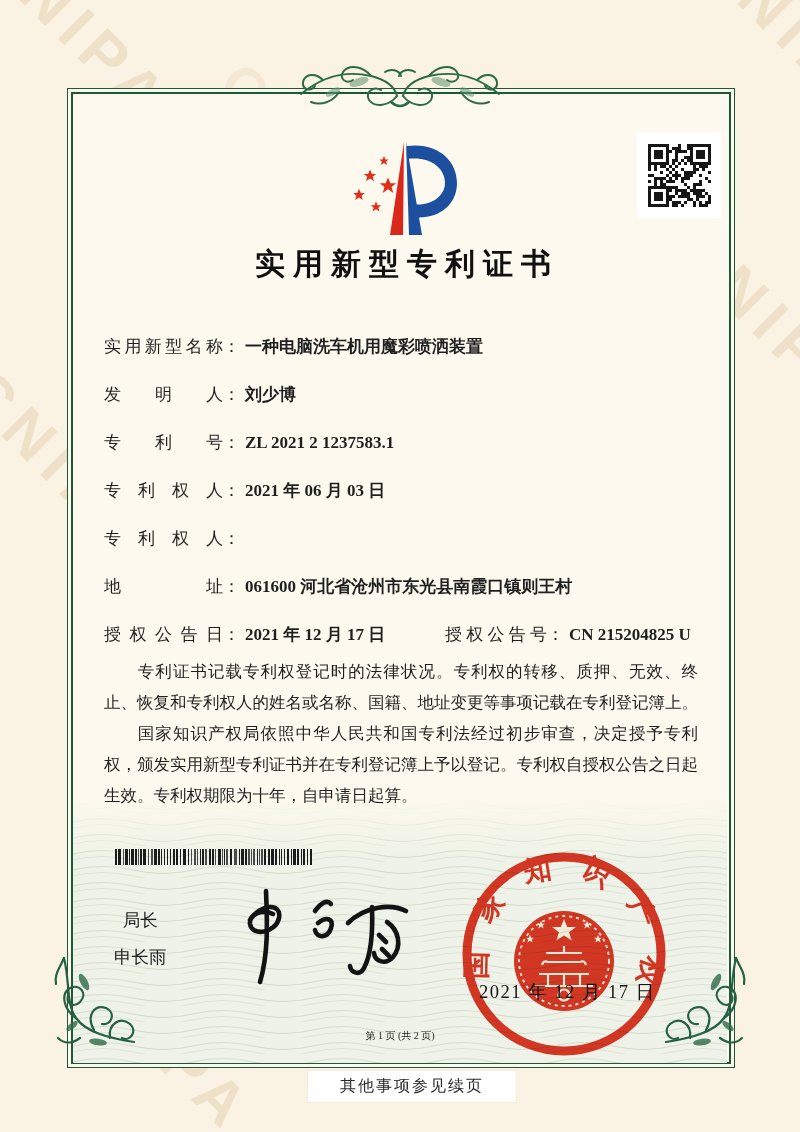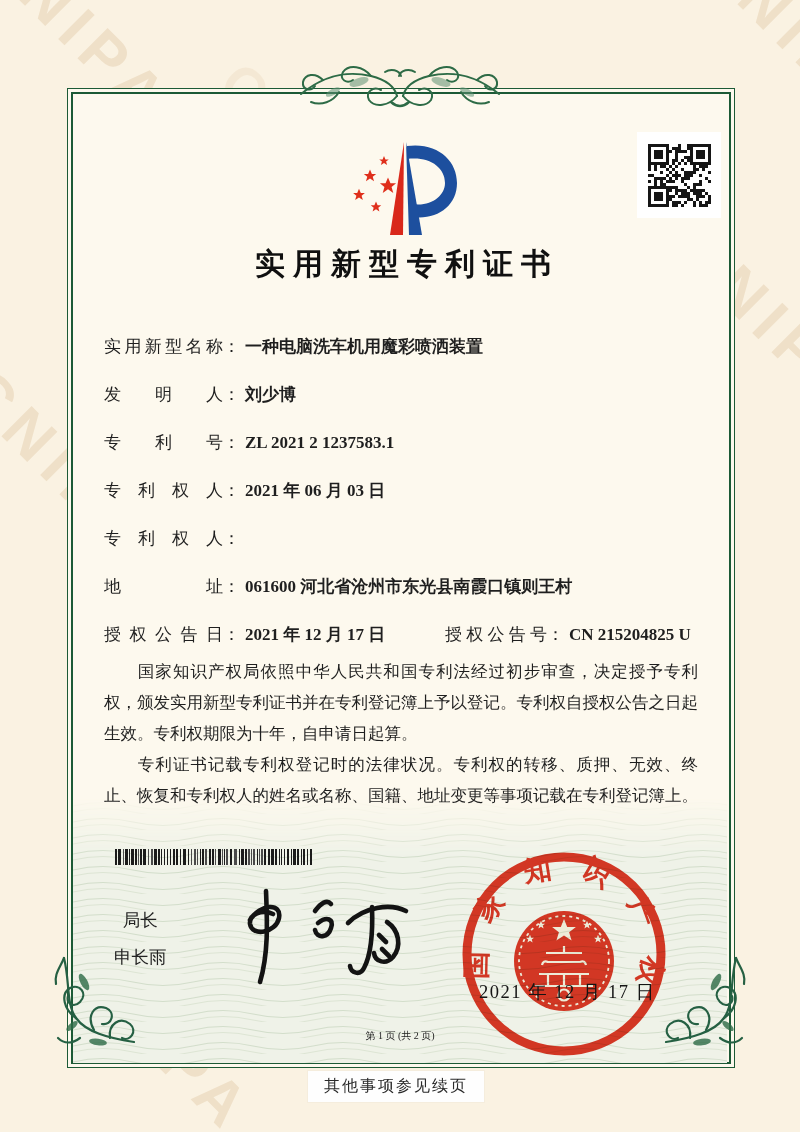--- a/index.html
+++ b/index.html
@@ -60,21 +60,21 @@
     font-family:Liberation Sans, sans-serif;font-size:17.5px;color:#222;text-align:center;}
   .signer div{margin-bottom:13px;}
   .signature{position:absolute;left:222px;top:878px;z-index:6;}
   
   .seal{position:absolute;left:453px;top:843px;z-index:5;mix-blend-mode:multiply;opacity:.95;}
   .seal-date{position:absolute;left:479px;top:979px;z-index:6;font-size:18.5px;letter-spacing:1.5px;color:#141414;}
   
   .page-no{position:absolute;left:0;top:1029px;width:100%;text-align:center;z-index:5;font-size:10px;}
   .cont-note{
     position:absolute;left:308px;top:1071px;z-index:5;background:#fefefe;
-    padding:5px 16px;font-size:16px;letter-spacing:2px;color:#2a2a2a;
+    padding:5px 32px;font-size:16px;letter-spacing:2px;color:#2a2a2a;
     box-shadow:0 0 0 1px rgba(0,0,0,0.02);
   }
 </style>
 </head>
 <body>
 
 <div class="page">
 
   <span class="wm edge" style="left:-42px;top:-8px">CNIPA</span>
   <span class="wm edge" style="left:676px;top:-4px">CNIPA</span>
@@ -661,22 +661,22 @@
       <span class="flabel">授权公告日</span>
         <span>：</span>
       <span class="fvalue v-grantdate">2021 年 12 月 17 日</span>
       <span class="flabel2">授权公告号</span>
         <span>：</span>
       <span class="fvalue">CN 215204825 U</span>
     </div>
   </div>
 
   <div class="body-text">
+    <p>专利证书记载专利权登记时的法律状况。专利权的转移、质押、无效、终止、恢复和专利权人的姓名或名称、国籍、地址变更等事项记载在专利登记簿上。</p>
     <p>国家知识产权局依照中华人民共和国专利法经过初步审查，决定授予专利权，颁发实用新型专利证书并在专利登记簿上予以登记。专利权自授权公告之日起生效。专利权期限为十年，自申请日起算。</p>
-    <p>专利证书记载专利权登记时的法律状况。专利权的转移、质押、无效、终止、恢复和专利权人的姓名或名称、国籍、地址变更等事项记载在专利登记簿上。</p>
   </div>
 
   <div class="barcode" id="barcode"><i style="width: 2px; margin-right: 1px;"></i><i style="width: 3px; margin-right: 2px;"></i><i style="width: 1px; margin-right: 1px; background: rgb(74, 74, 74);"></i><i style="width: 3px; margin-right: 1px;"></i><i style="width: 1px; margin-right: 1px;"></i><i style="width: 3px; margin-right: 1px;"></i><i style="width: 2px; margin-right: 1px;"></i><i style="width: 1px; margin-right: 1px; background: rgb(74, 74, 74);"></i><i style="width: 2px; margin-right: 1px;"></i><i style="width: 3px; margin-right: 2px;"></i><i style="width: 1px; margin-right: 2px; background: rgb(74, 74, 74);"></i><i style="width: 2px; margin-right: 1px; background: rgb(74, 74, 74);"></i><i style="width: 3px; margin-right: 1px;"></i><i style="width: 2px; margin-right: 1px;"></i><i style="width: 1px; margin-right: 2px;"></i><i style="width: 1px; margin-right: 2px;"></i><i style="width: 1px; margin-right: 2px;"></i><i style="width: 1px; margin-right: 2px;"></i><i style="width: 2px; margin-right: 1px;"></i><i style="width: 2px; margin-right: 2px;"></i><i style="width: 1px; margin-right: 2px;"></i><i style="width: 3px; margin-right: 2px;"></i><i style="width: 1px; margin-right: 2px;"></i><i style="width: 1px; margin-right: 2px; background: rgb(74, 74, 74);"></i><i style="width: 2px; margin-right: 1px; background: rgb(74, 74, 74);"></i><i style="width: 1px; margin-right: 2px; background: rgb(74, 74, 74);"></i><i style="width: 1px; margin-right: 1px;"></i><i style="width: 2px; margin-right: 1px;"></i><i style="width: 2px; margin-right: 2px; background: rgb(74, 74, 74);"></i><i style="width: 2px; margin-right: 1px;"></i><i style="width: 2px; margin-right: 1px;"></i><i style="width: 1px; margin-right: 2px; background: rgb(74, 74, 74);"></i><i style="width: 3px; margin-right: 1px;"></i><i style="width: 1px; margin-right: 1px; background: rgb(74, 74, 74);"></i><i style="width: 1px; margin-right: 1px;"></i><i style="width: 2px; margin-right: 2px; background: rgb(74, 74, 74);"></i><i style="width: 2px; margin-right: 2px;"></i><i style="width: 3px; margin-right: 2px; background: rgb(74, 74, 74);"></i><i style="width: 1px; margin-right: 1px;"></i><i style="width: 3px; margin-right: 1px;"></i><i style="width: 2px; margin-right: 1px;"></i><i style="width: 2px; margin-right: 1px; background: rgb(74, 74, 74);"></i><i style="width: 1px; margin-right: 1px; background: rgb(74, 74, 74);"></i><i style="width: 2px; margin-right: 2px; background: rgb(74, 74, 74);"></i><i style="width: 1px; margin-right: 1px;"></i><i style="width: 1px; margin-right: 1px; background: rgb(74, 74, 74);"></i><i style="width: 2px; margin-right: 1px; background: rgb(74, 74, 74);"></i><i style="width: 2px; margin-right: 2px;"></i><i style="width: 2px; margin-right: 1px;"></i><i style="width: 3px; margin-right: 1px;"></i><i style="width: 2px; margin-right: 2px;"></i><i style="width: 1px; margin-right: 1px;"></i><i style="width: 1px; margin-right: 2px;"></i><i style="width: 1px; margin-right: 2px;"></i><i style="width: 2px; margin-right: 2px;"></i><i style="width: 1px; margin-right: 1px;"></i><i style="width: 3px; margin-right: 1px;"></i><i style="width: 2px; margin-right: 2px;"></i><i style="width: 1px; margin-right: 1px;"></i><i style="width: 2px; margin-right: 2px;"></i><i style="width: 1px; margin-right: 2px;"></i><i style="width: 2px; margin-right: 1px;"></i></div>
 
   <div class="signer">
     <div>局长</div>
     <div>申长雨</div>
   </div>
 
   <svg class="signature" width="200" height="112" viewBox="0 0 200 112">

